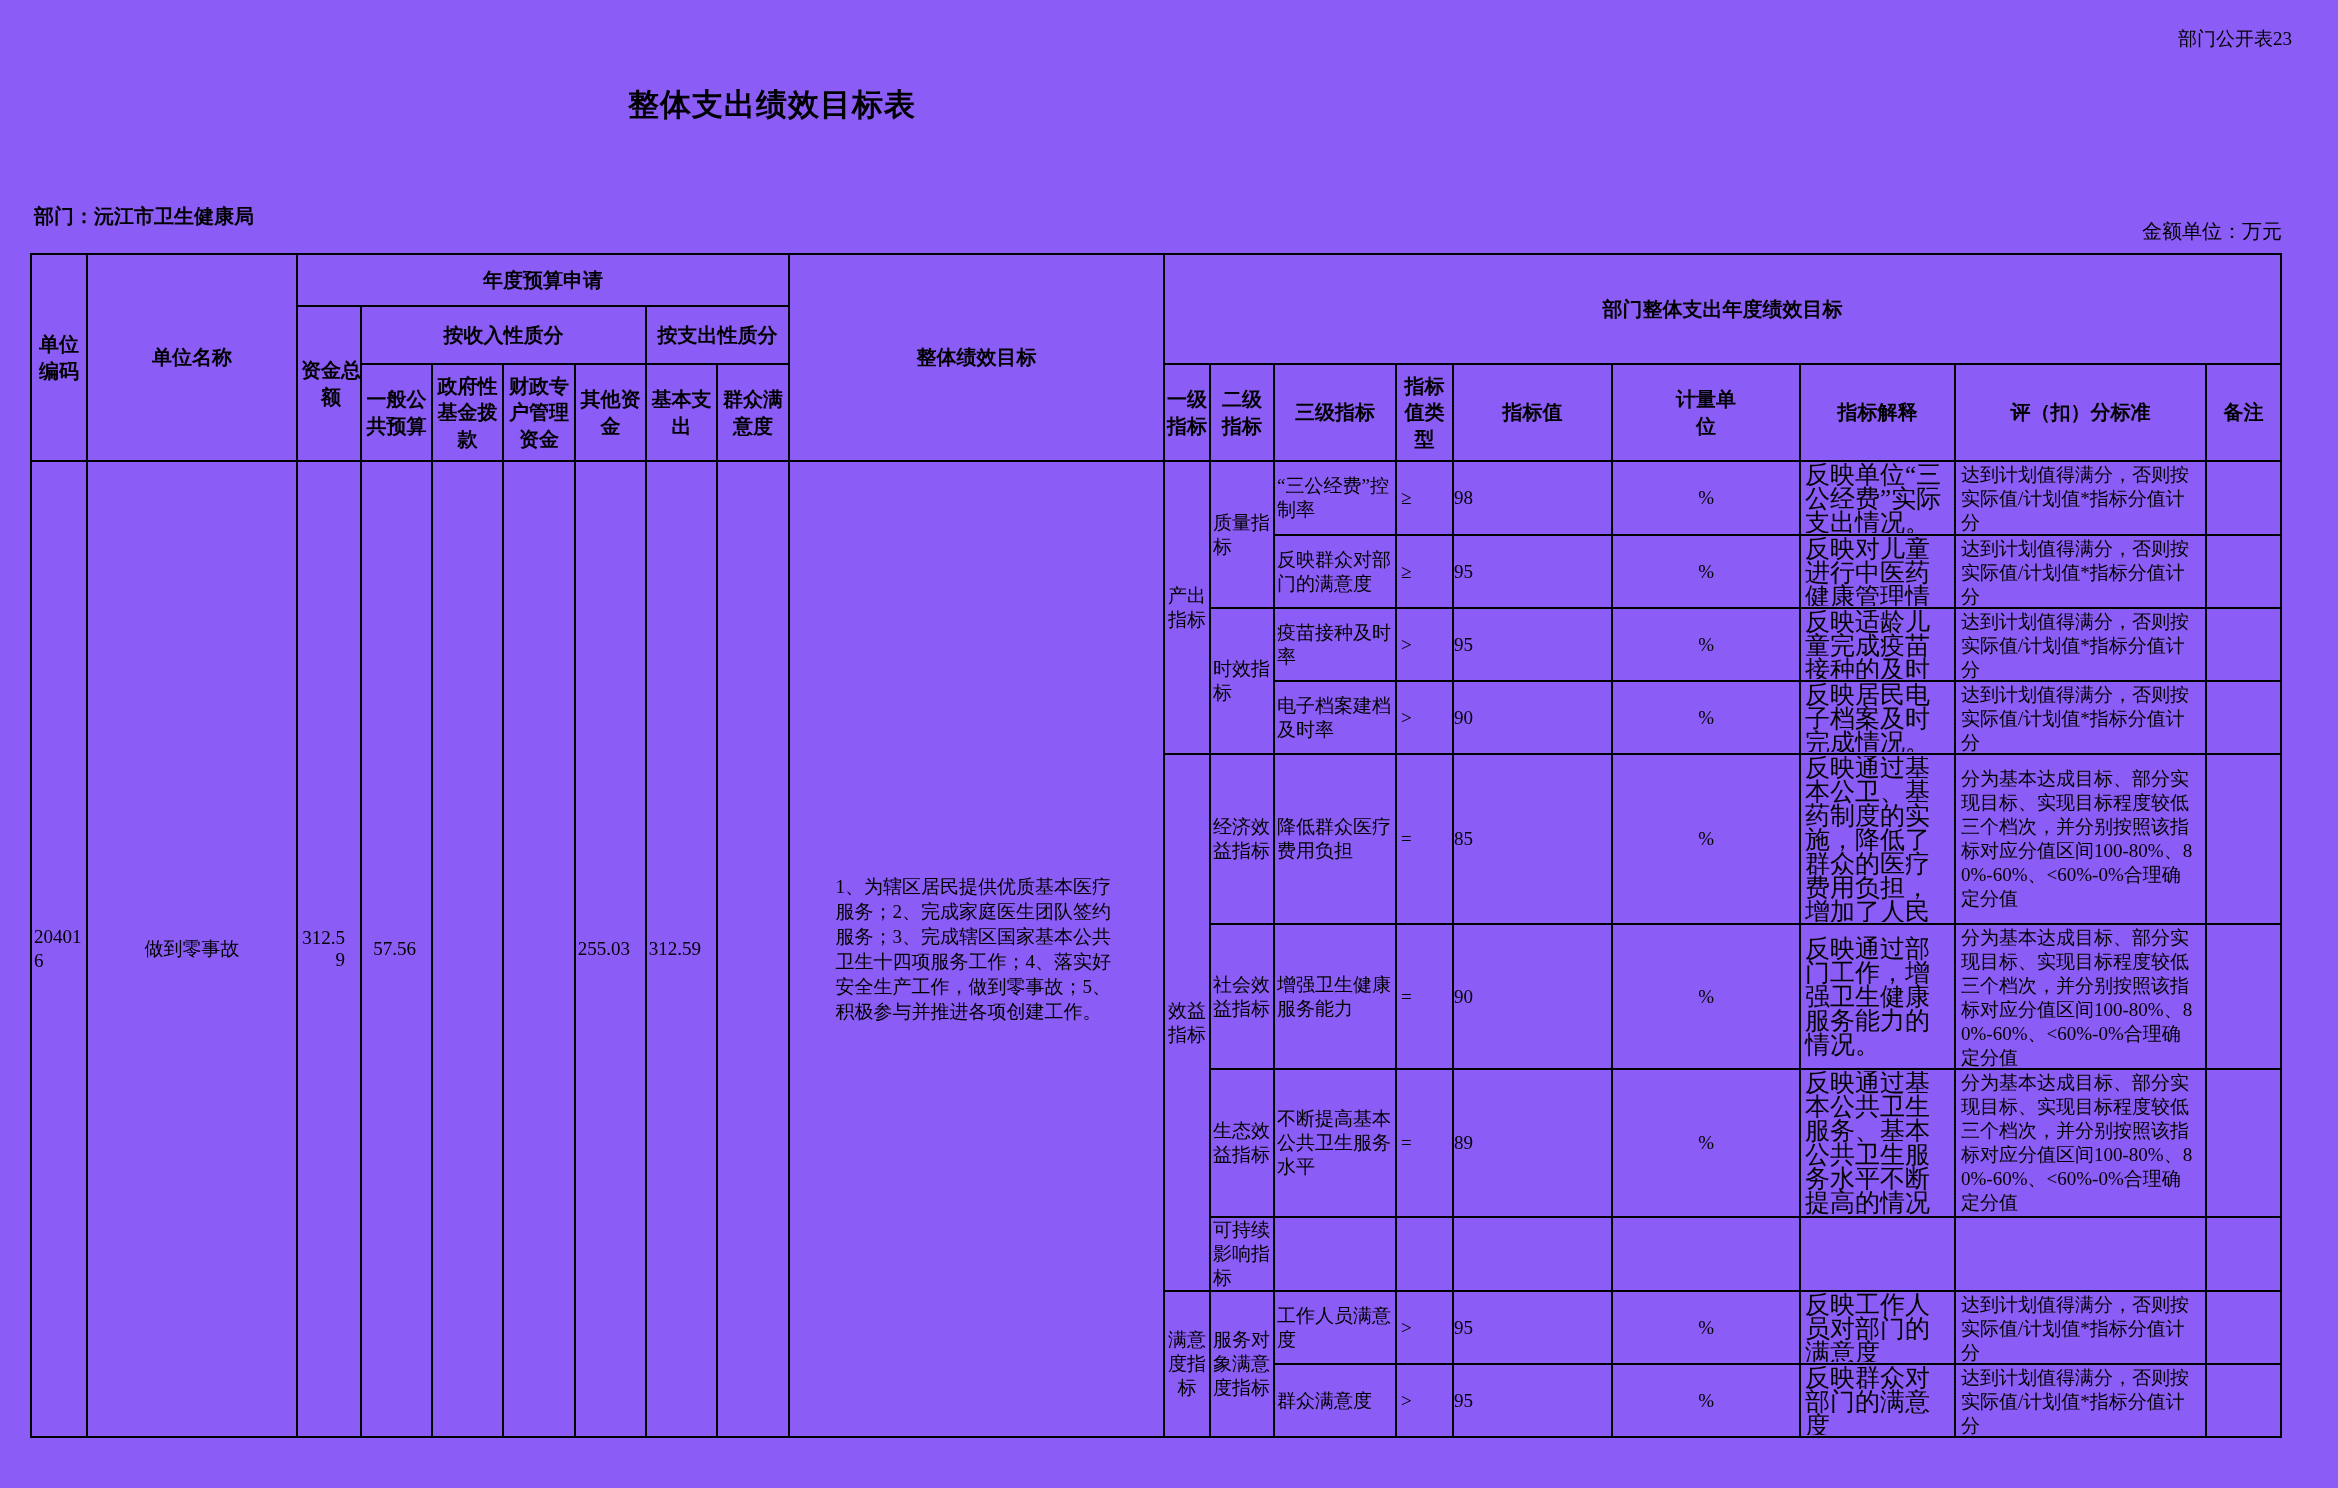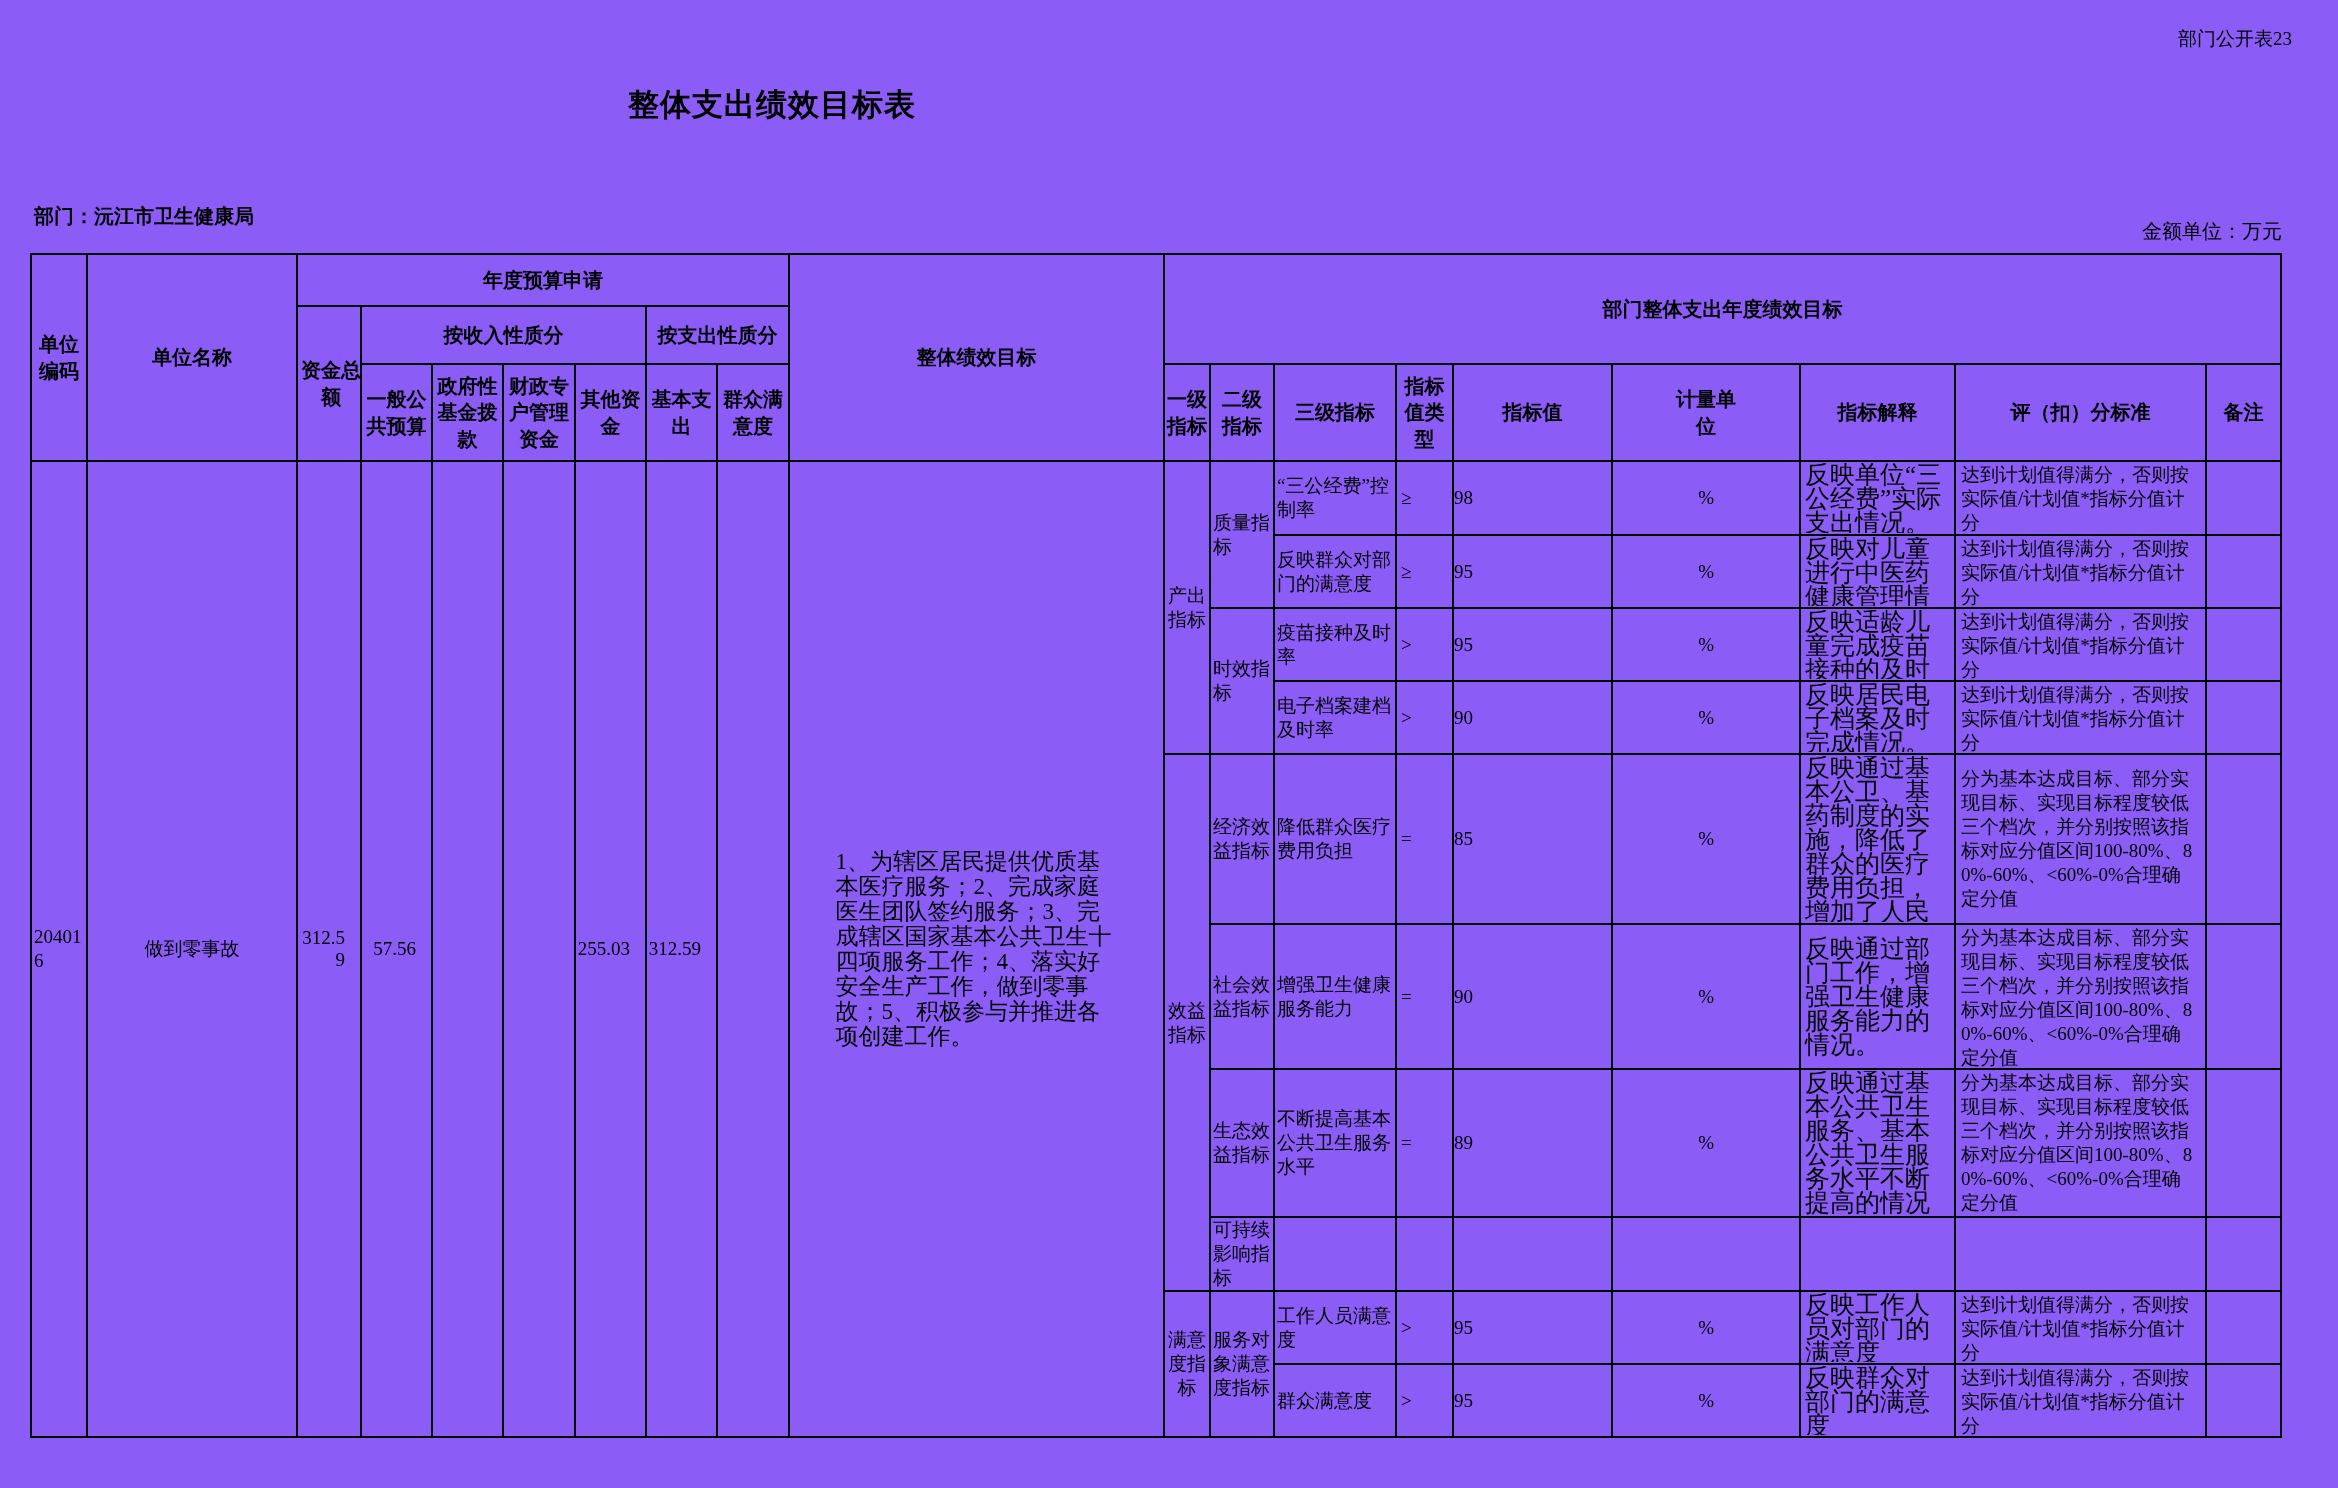--- a/index.html
+++ b/index.html
@@ -15,21 +15,21 @@
   .tbl td,.tbl th{border:2px solid #000;padding:0;vertical-align:middle;overflow:hidden;
                   word-break:break-all;}
   .tbl th{font-size:20px;font-weight:bold;text-align:center;line-height:1.32;}
   .w44{display:inline-block;width:44px;word-break:break-all;}
   .w66{display:inline-block;width:66px;word-break:break-all;}
   td.num{text-align:right;padding-right:15px;font-size:19px;}
   td.lbl{text-align:left;padding:0 2px;font-size:19px;line-height:24px;}
   td.ctr{text-align:center;font-size:19px;line-height:24px;}
   td.typ{text-align:left;padding-left:4px;font-size:19px;}
   td.val{text-align:left;font-size:19px;}
-  .goalbox{width:282px;margin:0 auto;text-align:left;font-size:23px;line-height:25px;
+  .goalbox{width:282px;margin:0 auto;text-align:left;font-size:19px;line-height:25px;
            word-break:break-all;}
   .clip{display:flex;flex-direction:column;overflow:hidden;}
   .clip>div{margin:auto 0;width:100%;}
   .exp{font-size:25px;line-height:24px;text-align:left;padding:0 4px;box-sizing:border-box;}
   .std{font-size:19px;line-height:24px;text-align:left;padding:0 6px 0 5px;box-sizing:border-box;}
 </style>
 </head>
 <body>
 
 <div class="doc">

